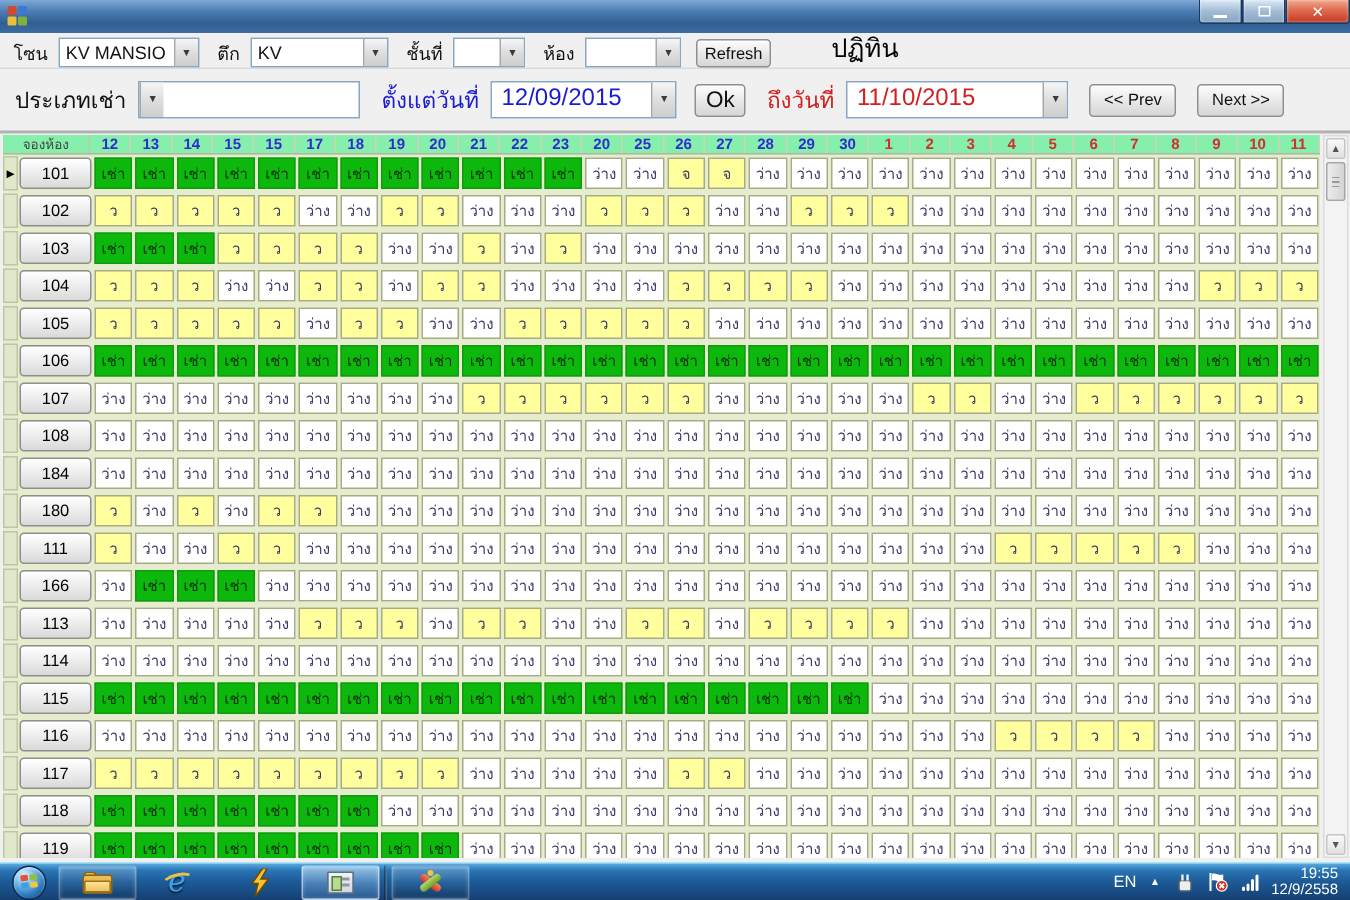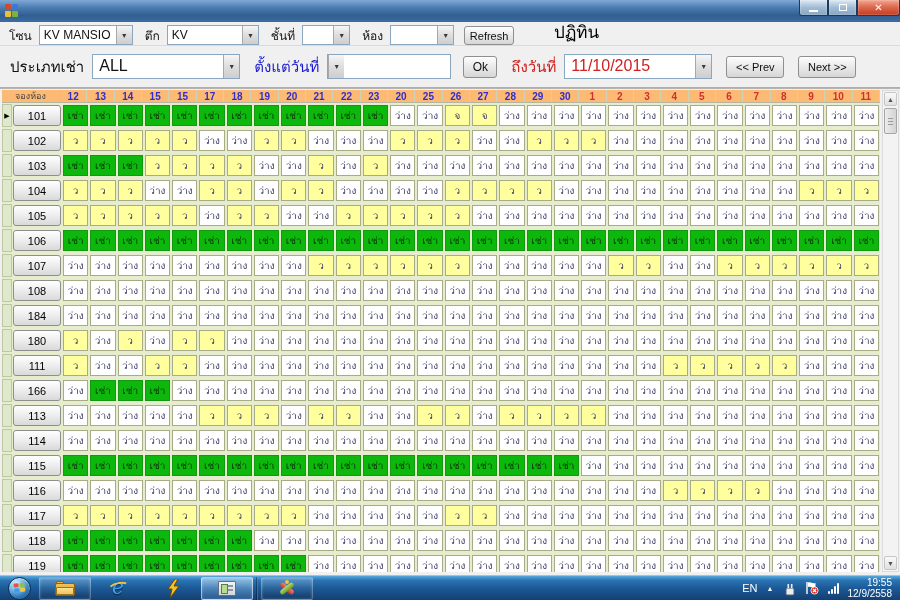--- a/index.html
+++ b/index.html
@@ -35,27 +35,27 @@
     font-size:11px;color:#111;display:flex;align-items:center;justify-content:center;box-shadow:inset 0 1px 0 #fff}
   .refresh{width:50px;height:19px;margin-left:10px}
   .page-title{font-size:17px;color:#000;margin-left:40px}
 
   .toolbar2{position:absolute;top:46px;left:0;right:0;height:42px;background:#f0f0f0;border-bottom:1px solid #aeaeae;
     display:flex;align-items:center;padding:0 8px}
   .big-label{font-size:15px;color:#111;margin:0 8px 0 2px;white-space:nowrap}
   .combo.big{height:25px}
   .combo.big .combo-val{font-size:16px;padding:2px 6px}
   .blue{color:#1b1bd0}.red{color:#d02020}
-  .btn.ok{width:34px;height:22px;margin:0 12px;font-size:12px}
+  .btn.ok{width:34px;height:22px;margin:0 12px;font-size:15px}
   .btn.nav{width:58px;height:22px;margin-left:14px}
 
   
   .grid-area{position:absolute;top:88px;left:0;right:0;height:487px;background:#f0f0f0;border-top:1px solid #b4b4b4}
   .grid-inner{position:absolute;left:2px;top:1px;right:20px;bottom:3px;background:#e6edcf;overflow:hidden}
-  .ghead{display:flex;height:13px;background:#fdba74;border-bottom:1px solid #b6b6a0}
+  .ghead{display:flex;height:13px;background:#86efac;border-bottom:1px solid #b6b6a0}
   .corner{width:58px;font-size:9px;color:#444;display:flex;align-items:center;justify-content:center;
     border-right:1px solid #c4c4b0;overflow:hidden;white-space:nowrap}
   .dcell{flex:1;font-size:10px;font-weight:bold;display:flex;align-items:center;justify-content:center;border-right:1px solid #cdd2b8}
   .grow{display:flex;height:25px}
   .sel{width:10px;background:#dfe8ca;border:1px solid #bcc8a4;margin:1px 0;font-size:7px;color:#000;
     display:flex;align-items:center;justify-content:center}
   .roombtn{width:48px;margin:2px 1px;background:linear-gradient(#ffffff,#ededed 50%,#d9d9d9);border:1px solid #8e8e8e;
     border-radius:3px;font-size:11px;color:#000;display:flex;align-items:center;justify-content:center}
   .cell{flex:1;margin:2px 1px;border:1px solid #a8ab86;font-size:10px;display:flex;align-items:center;justify-content:center;overflow:hidden}
   .st-G{border-color:#139910}
@@ -160,25 +160,25 @@
     <span class="combo-val"></span>
     <span class="combo-btn">▼</span>
   </div>
   <div class="btn refresh">Refresh</div>
   <span class="page-title">ปฏิทิน</span>
 </div>
 
 <div class="toolbar2">
   <span class="big-label">ประเภทเช่า</span>
   <div class="combo big" style="width:148px">
-    <span class="combo-val">ALL</span>
     <span class="combo-btn">▼</span>
   </div>
   <span class="big-label blue" style="margin-left:14px">ตั้งแต่วันที่</span>
   <div class="combo big" style="width:124px">
+    <span class="combo-val blue">12/09/2015</span>
     <span class="combo-btn">▼</span>
   </div>
   <div class="btn ok">Ok</div>
   <span class="big-label red">ถึงวันที่</span>
   <div class="combo big" style="width:148px">
     <span class="combo-val red">11/10/2015</span>
     <span class="combo-btn">▼</span>
   </div>
   <div class="btn nav">&lt;&lt; Prev</div>
   <div class="btn nav">Next &gt;&gt;</div>

